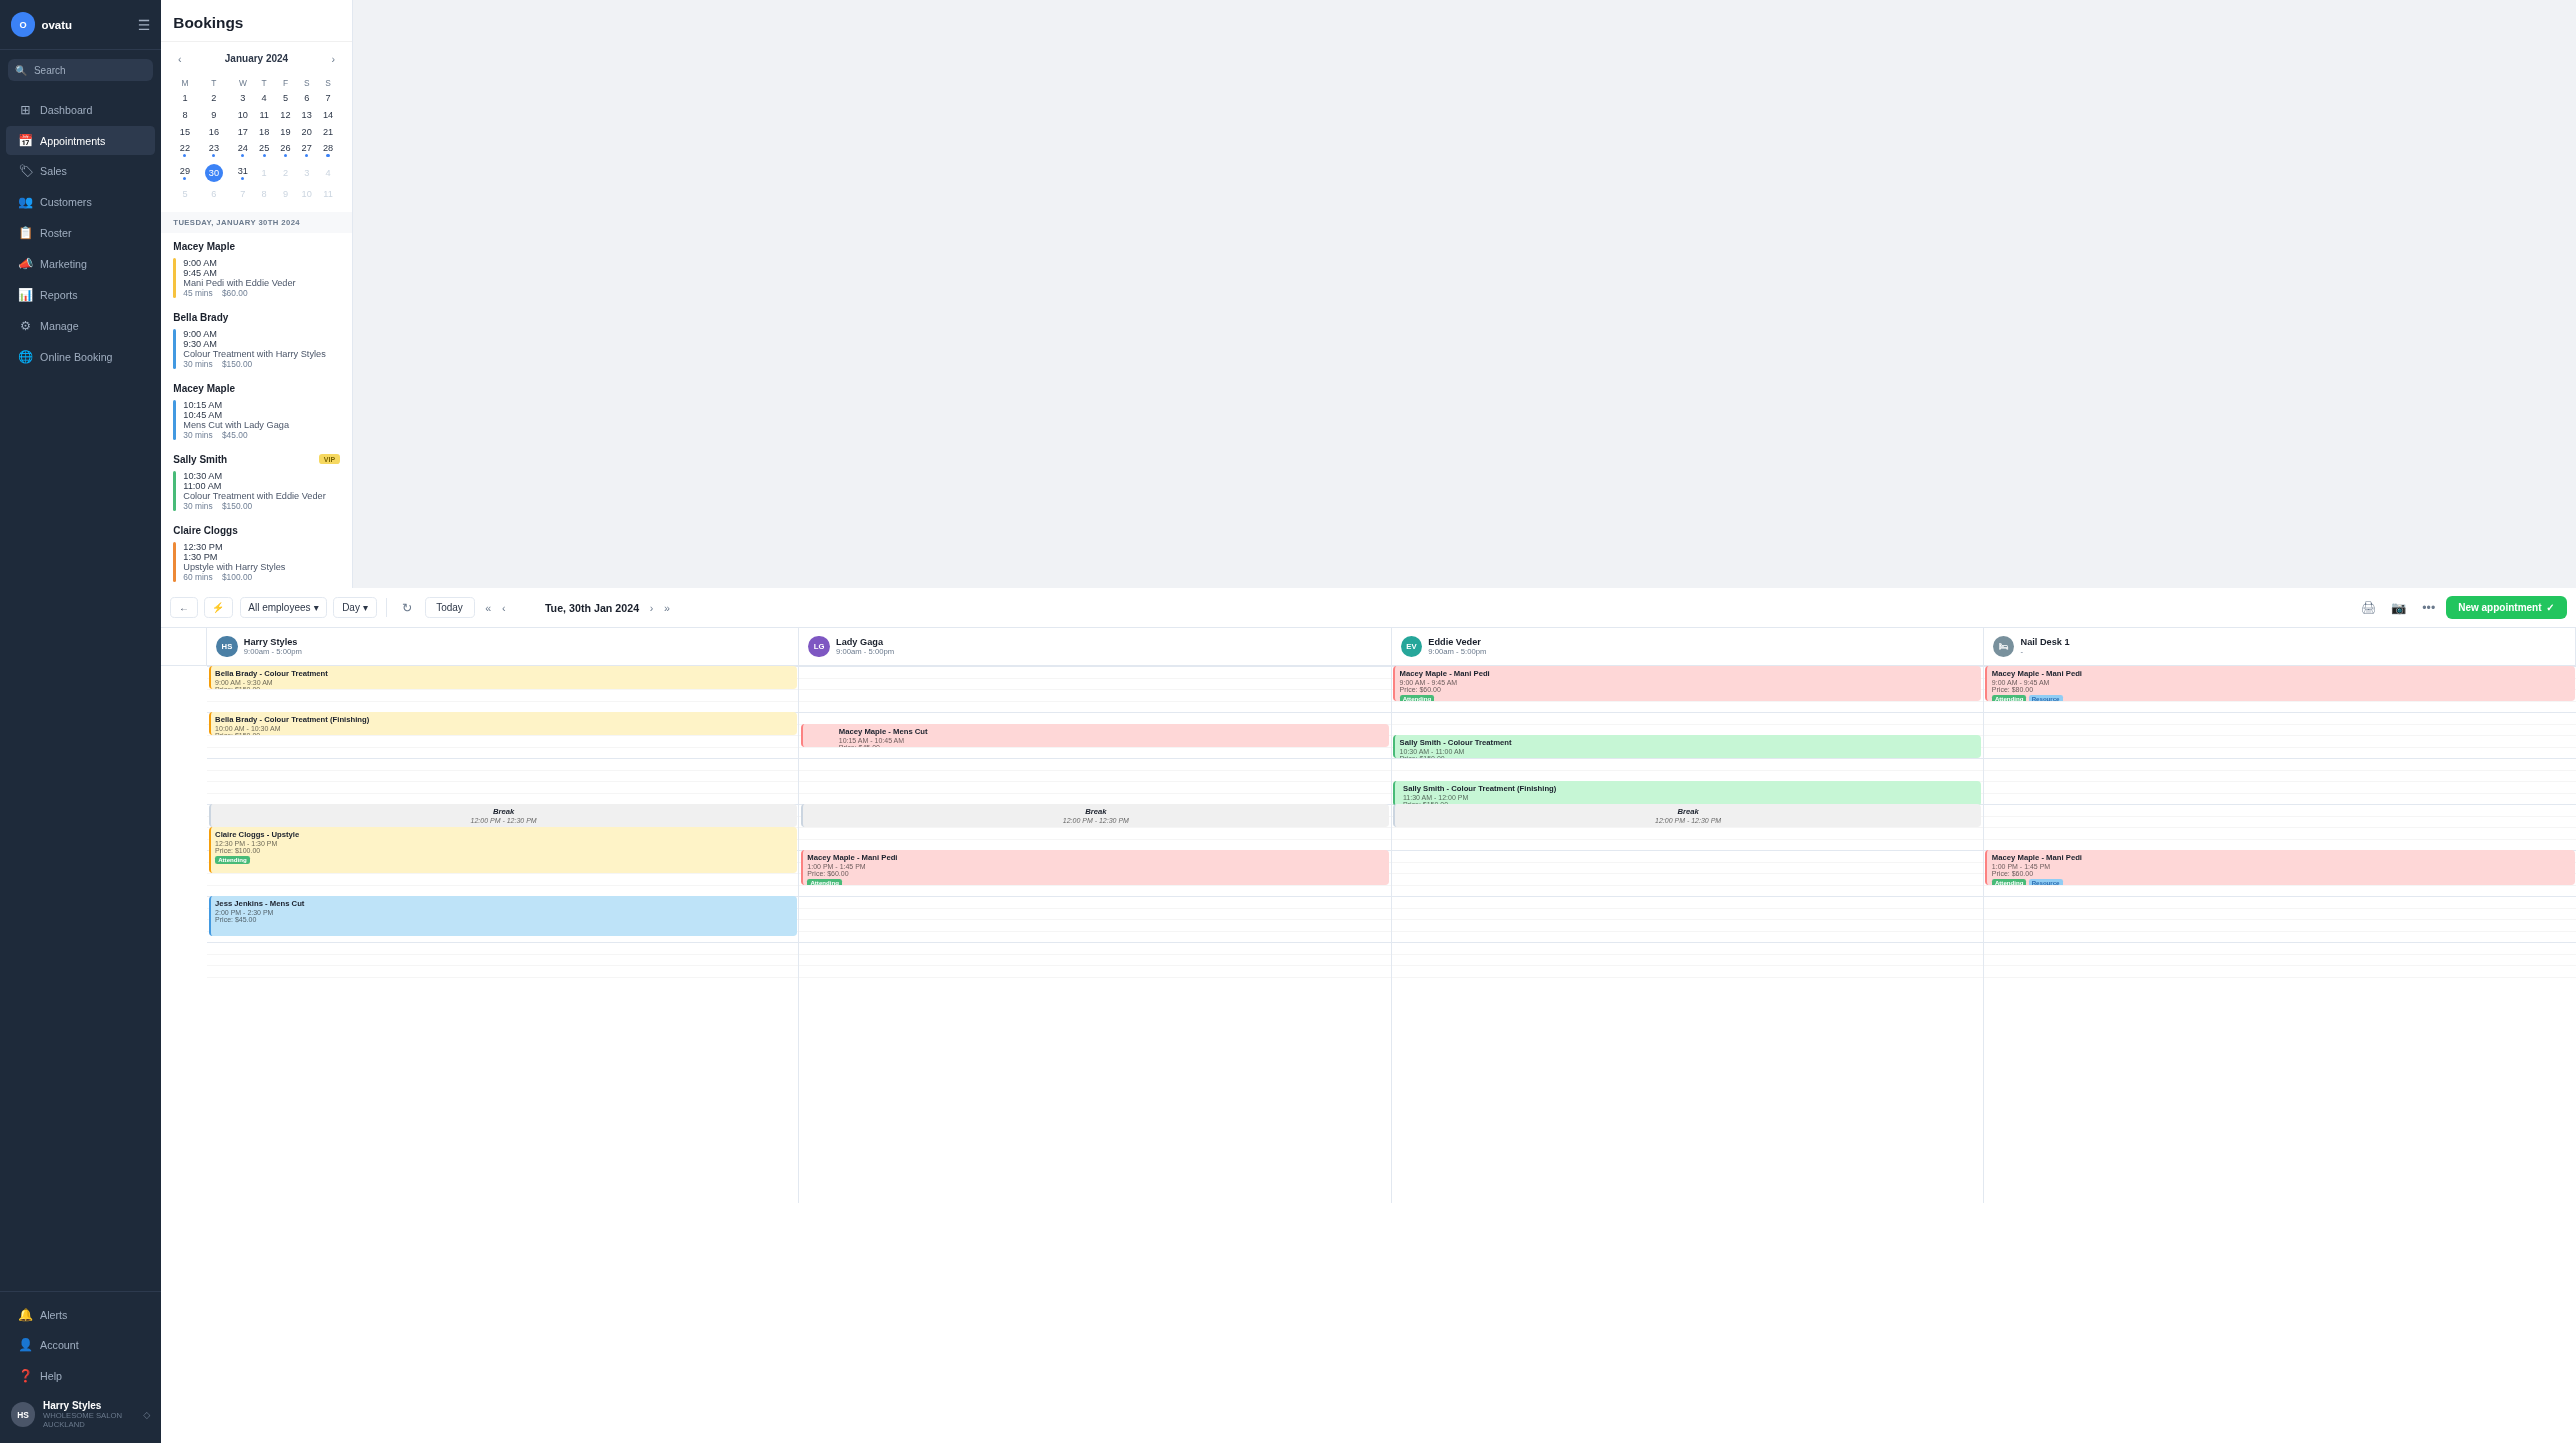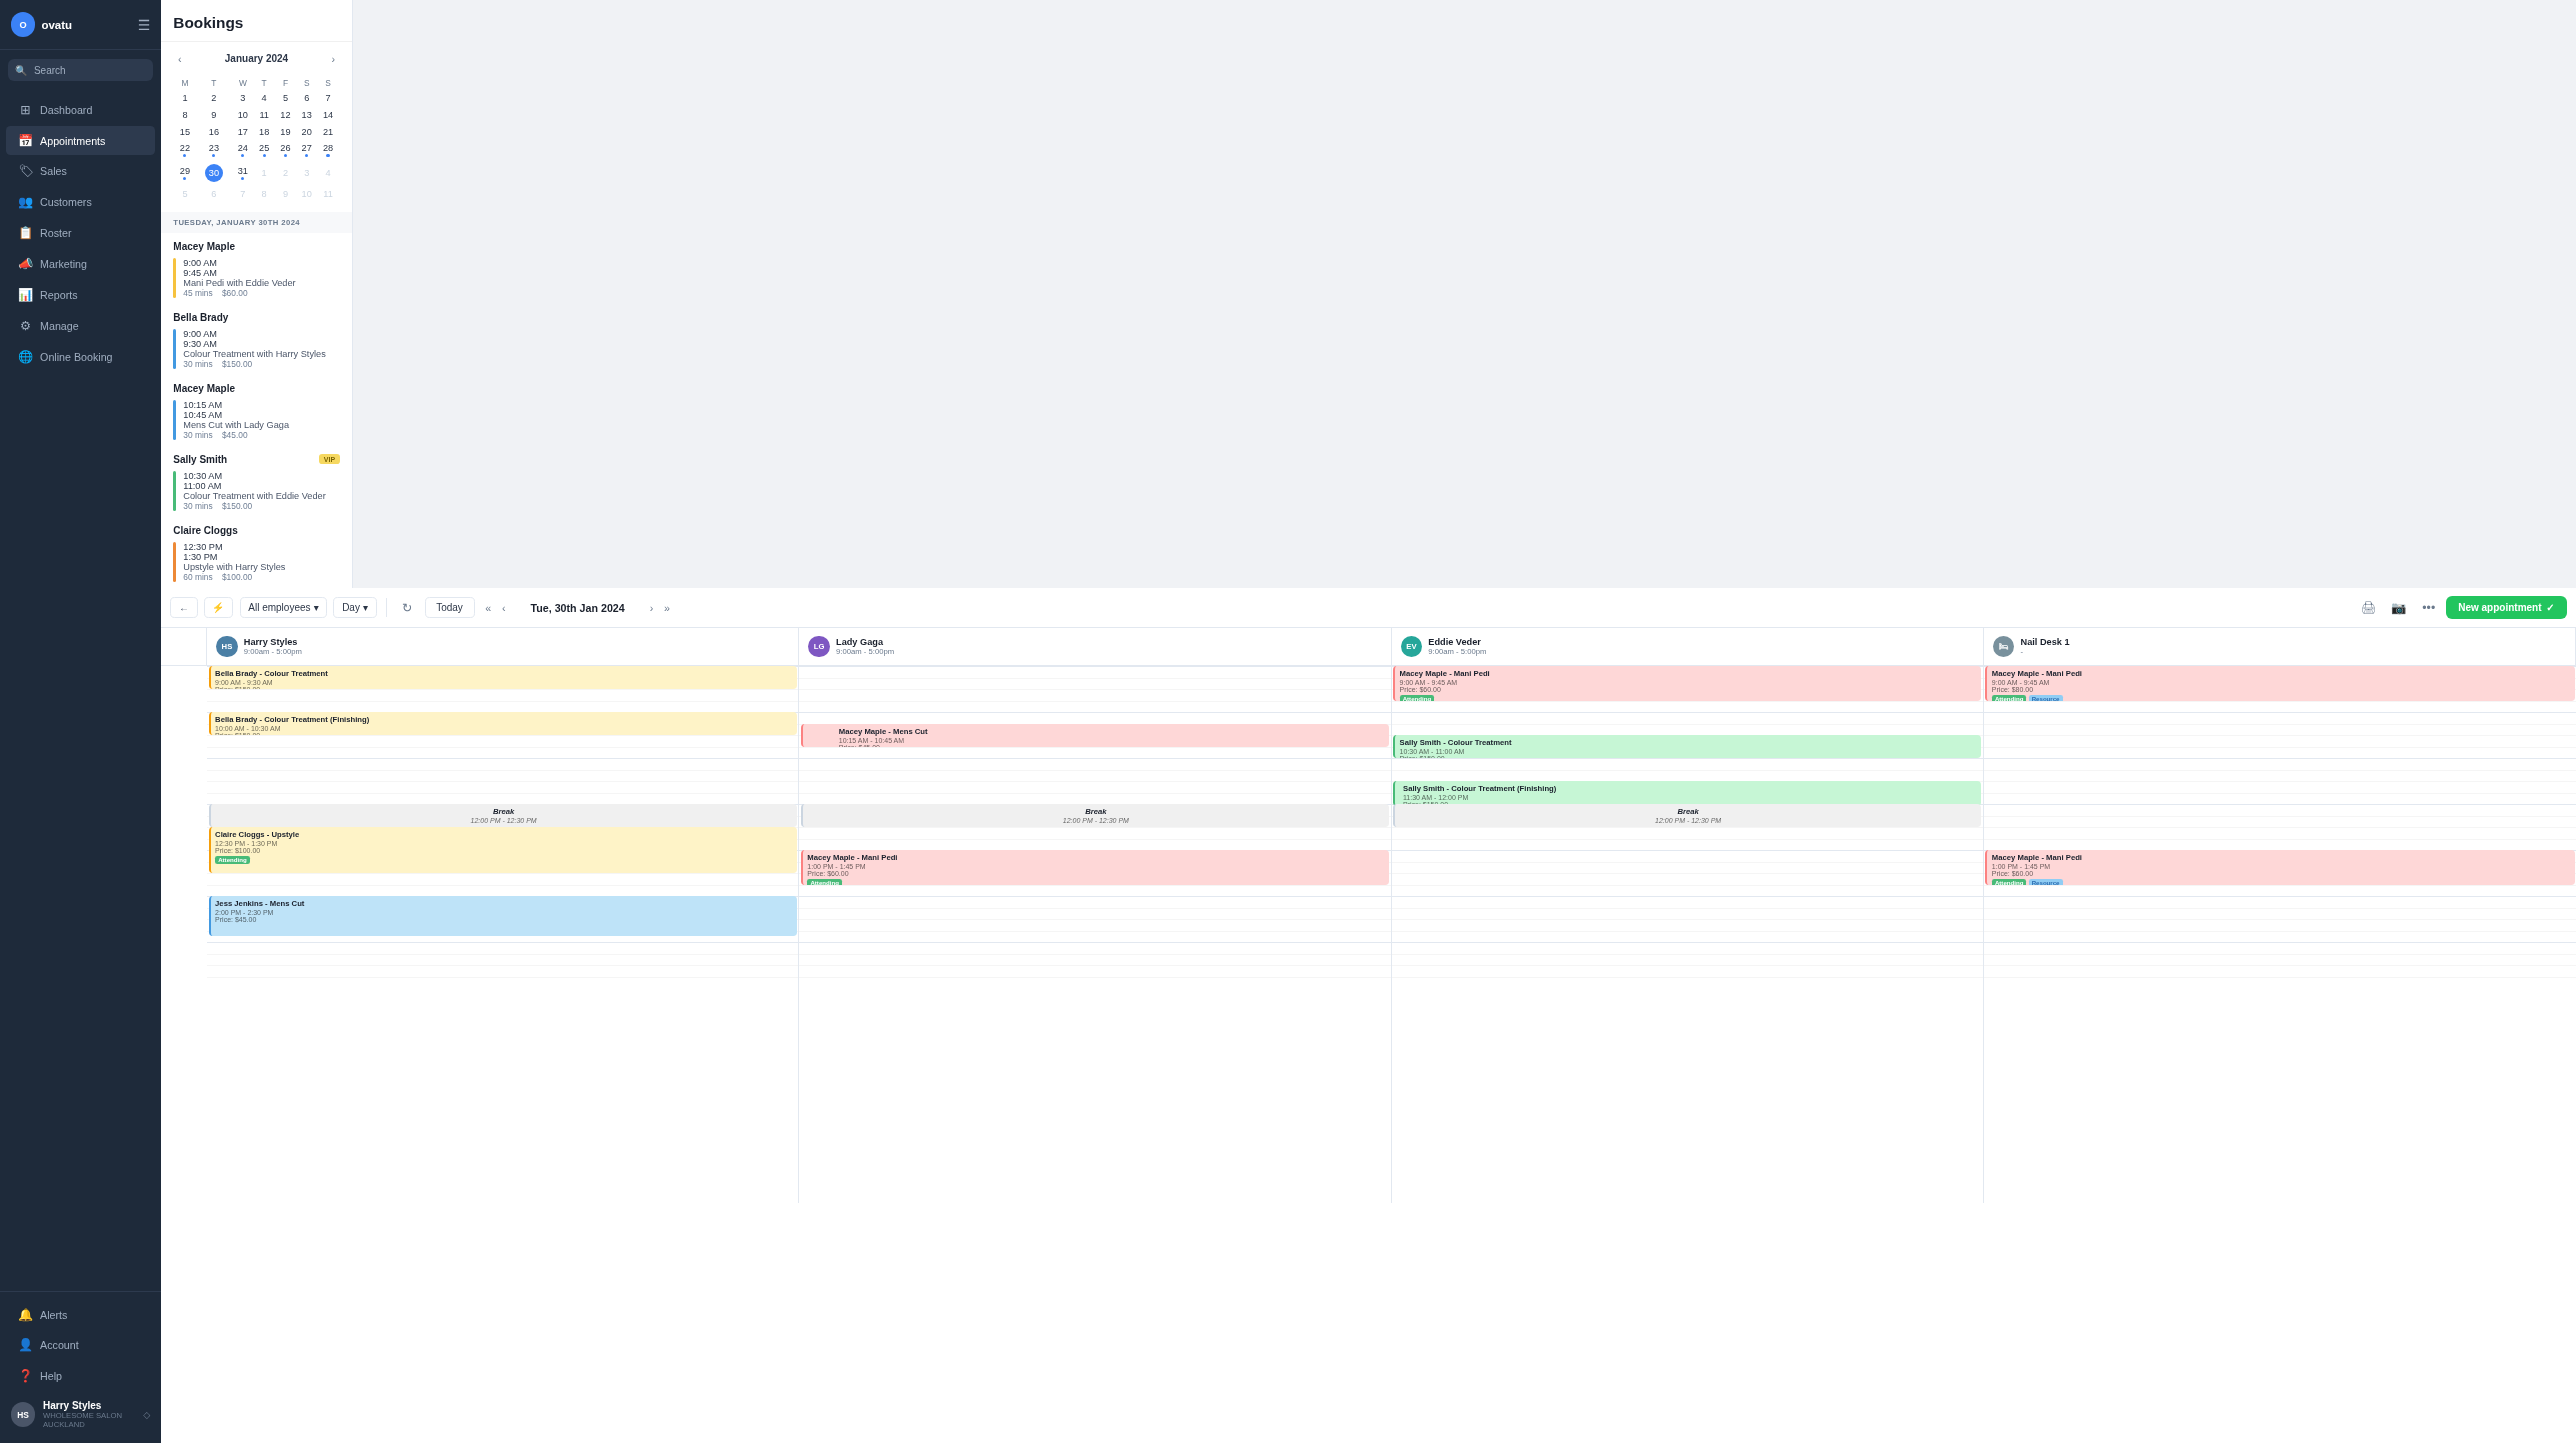--- a/index.html
+++ b/index.html
@@ -243,21 +243,21 @@
       background: none; border: none; cursor: pointer;
       color: #6b7a8d; font-size: 10.7px;
       padding: 3.1px 4.6px;
       border-radius: 3.1px;
     }
     .date-display {
       font-size: 10.7px;
       font-weight: 600;
       color: #1a202c;
       min-width: 123px;
-      text-align: center;
+      text-align: right;
     }
     .toolbar-right { margin-left: auto; display: flex; align-items: center; gap: 6.1px; }
     .icon-btn {
       background: none; border: none; cursor: pointer;
       color: #6b7a8d; font-size: 12.3px;
       padding: 4.6px;
       border-radius: 4.6px;
     }
     .new-appt-btn {
       background: #22c55e;

